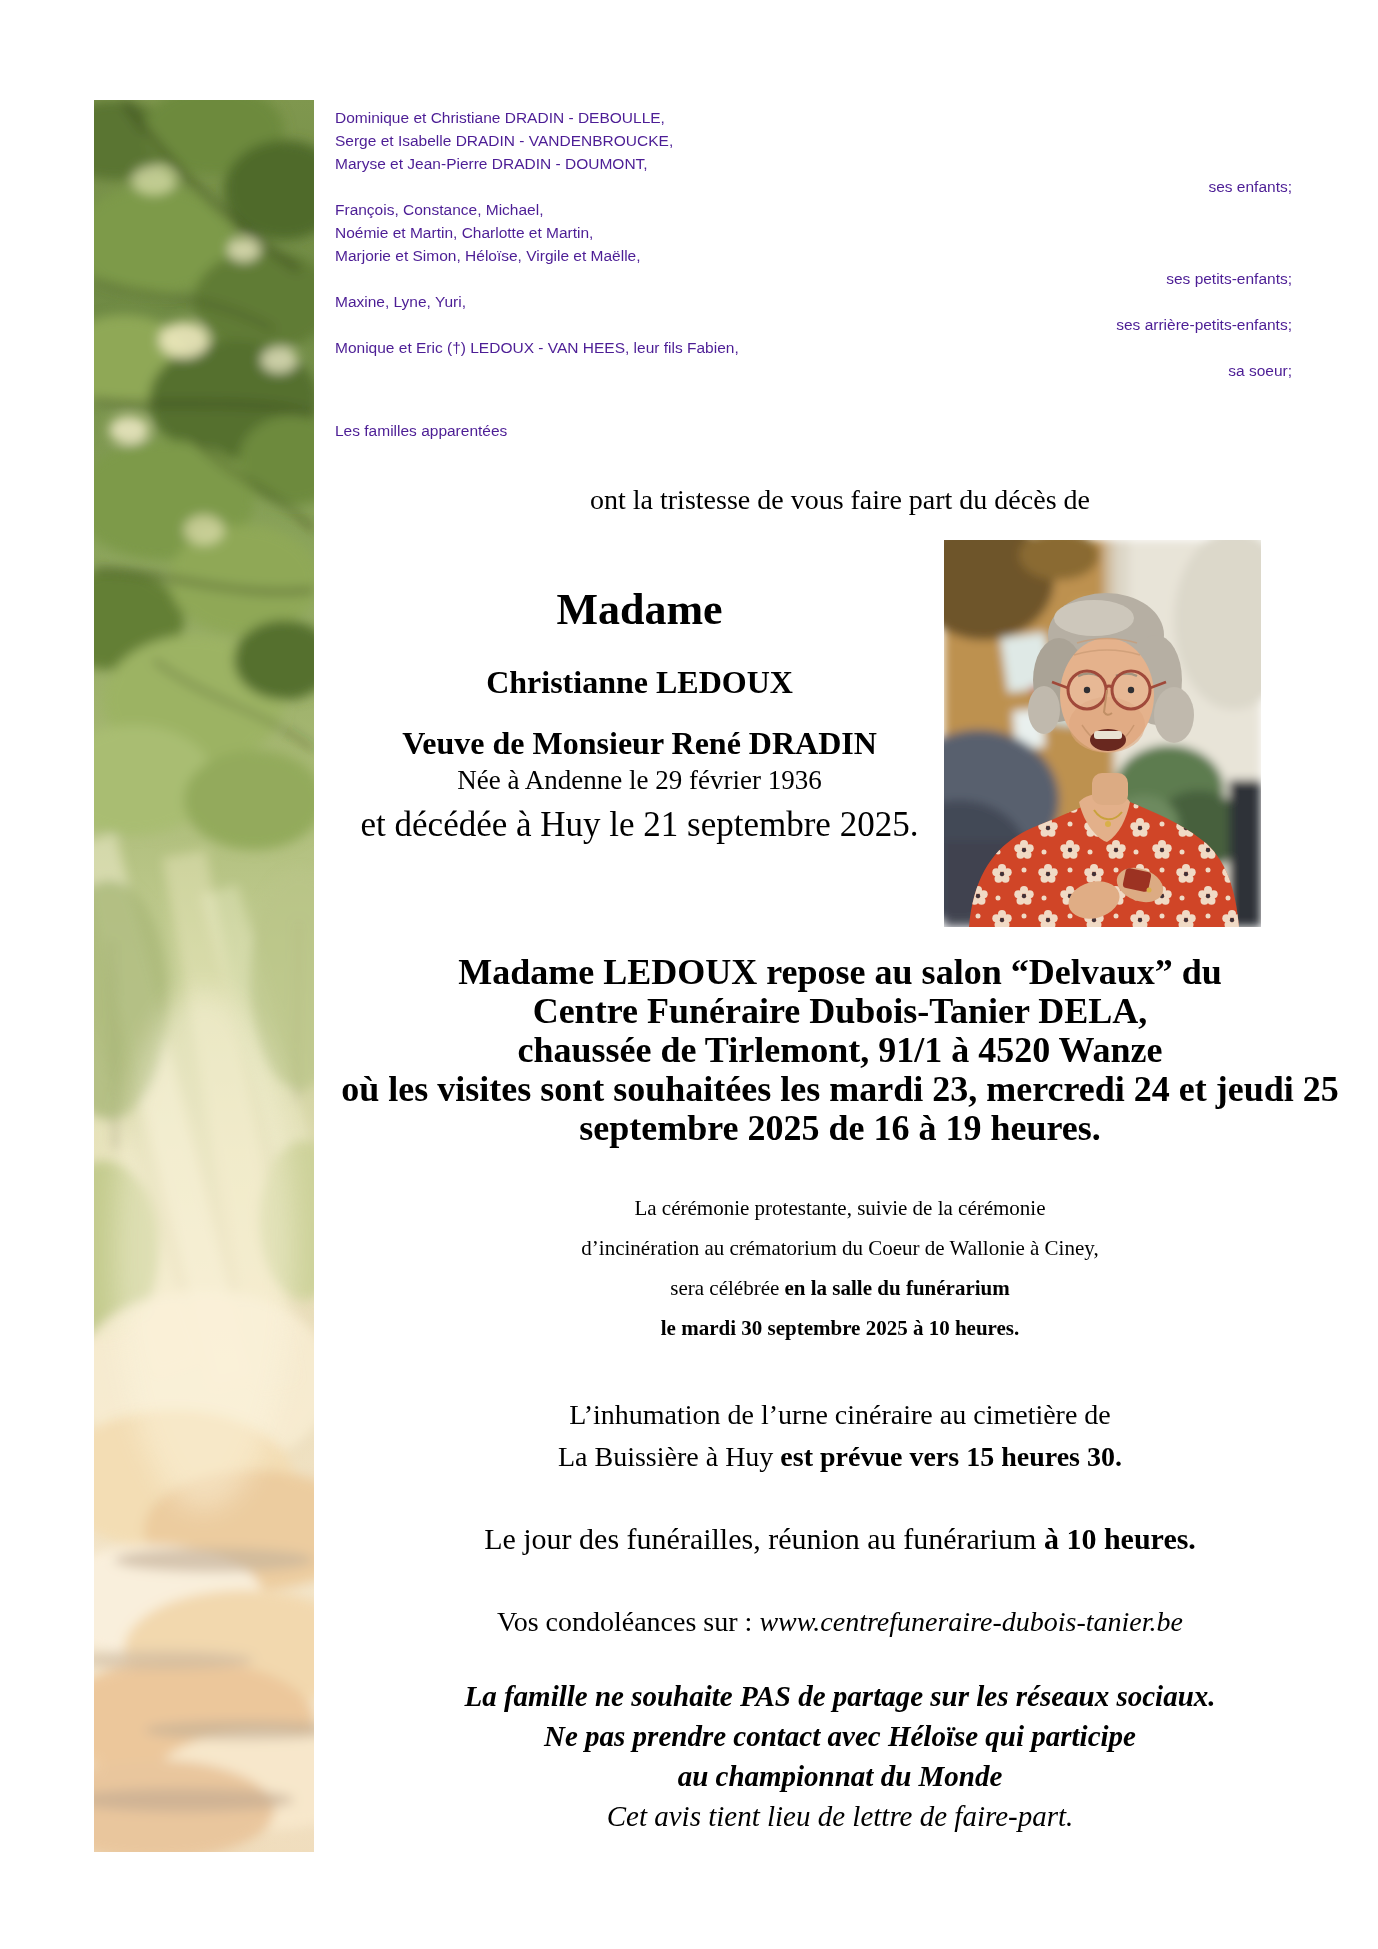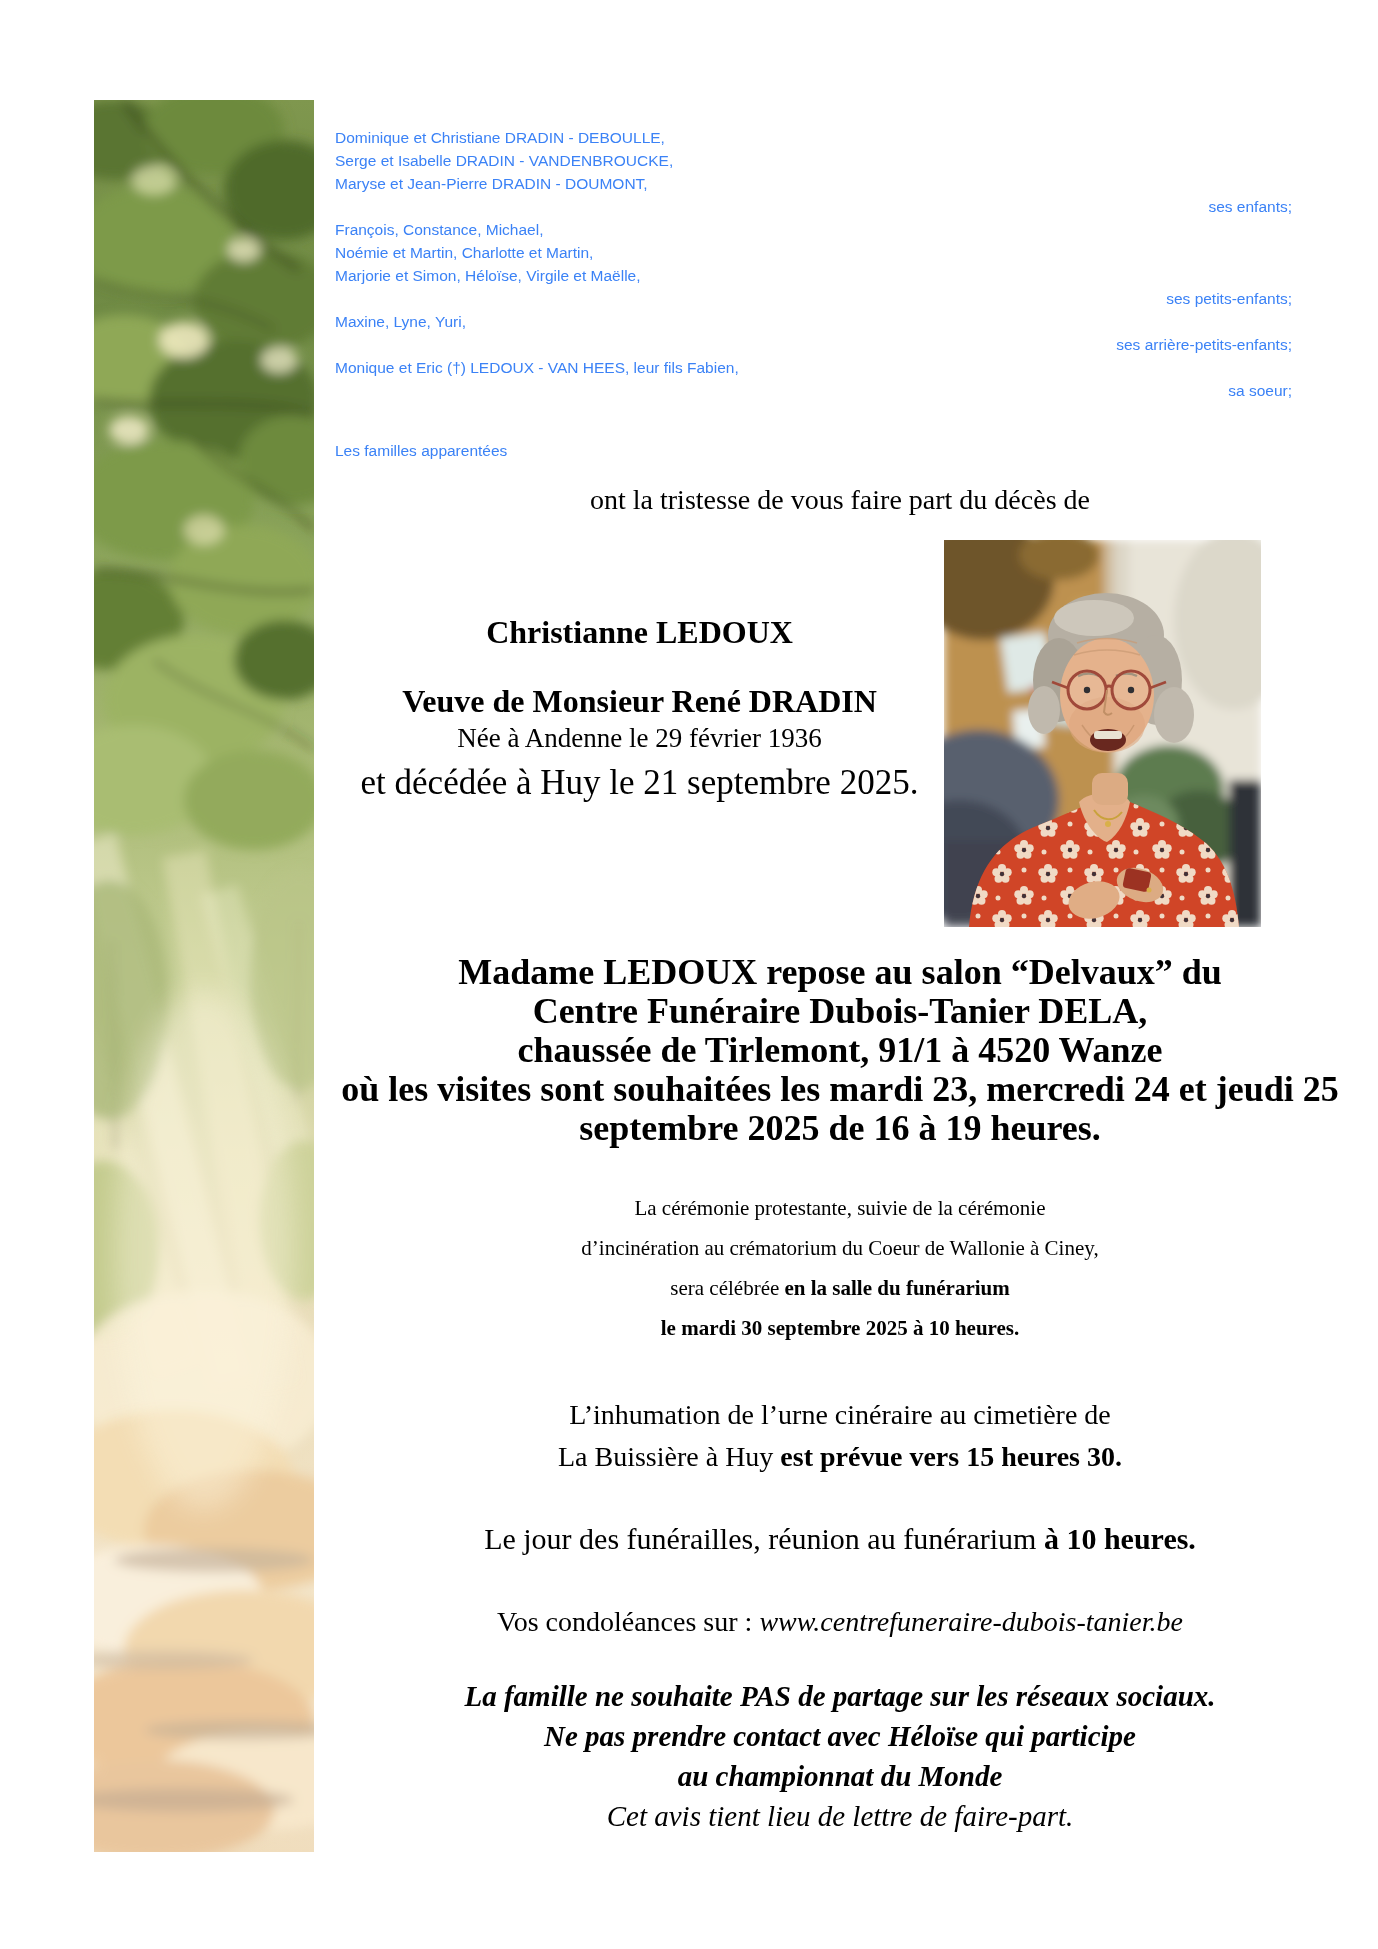--- a/index.html
+++ b/index.html
@@ -4,34 +4,34 @@
 <style>
   html,body{margin:0;padding:0;background:#ffffff}
   .page{position:relative;width:1378px;height:1949px;margin:0 auto;background:#ffffff;
         font-family:"Liberation Serif",serif;color:#000;overflow:hidden}
 
   
   .strip{position:absolute;left:94px;top:100px;width:220px;height:1752px;overflow:hidden}
   .strip svg{display:block;width:100%;height:100%}
 
   
-  .names{position:absolute;left:335px;top:126px;width:975px;
-         font-family:"Liberation Sans",sans-serif;font-size:15.5px;line-height:23px;color:#3b82f6}
+  .names{position:absolute;left:335px;top:106px;width:975px;
+         font-family:"Liberation Sans",sans-serif;font-size:15.5px;line-height:23px;color:#4c1d95}
   .nline{white-space:nowrap}
   .nline.right{text-align:right;padding-right:18px;white-space:normal}
   .fam-related{margin-top:37px}
 
   .centercol{position:absolute;left:340px;width:1000px;text-align:center}
 
   .announcement{top:482px;font-size:28px;line-height:36px}
 
   .deceased{position:absolute;left:335px;top:585px;width:609px;text-align:center}
   .dec-title{font-size:44px;font-weight:bold;line-height:50px}
   .dec-name{font-size:32px;font-weight:bold;line-height:50px;margin-top:22px;white-space:nowrap}
-  .dec-widow{font-size:32px;font-weight:bold;line-height:40px;margin-top:24px}
+  .dec-widow{font-size:32px;font-weight:bold;line-height:40px;margin-top:16px}
   .dec-birth{font-size:27px;line-height:34px;margin-top:0}
   .dec-death{font-size:35px;line-height:34px;margin-top:11px}
 
   .photo{position:absolute;left:944px;top:540px;width:317px;height:387px;overflow:hidden}
   .photo svg{display:block;width:100%;height:100%}
 
   .visitation{top:953px;font-weight:bold;font-size:36px;line-height:39px}
   .ceremony{top:1188px;font-size:21px;line-height:40px}
   .inhumation{top:1394px;font-size:28px;line-height:42px}
   .reunion{top:1520px;font-size:30px;line-height:38px}
@@ -136,20 +136,21 @@
     <div class="nline">Maxine, Lyne, Yuri,</div>
     <div class="nline right">ses arrière-petits-enfants;</div>
     <div class="nline">Monique et Eric (†)  LEDOUX - VAN HEES, leur fils Fabien,</div>
     <div class="nline right">sa soeur;</div>
     <div class="nline fam-related">Les familles apparentées</div>
   </div>
 
   <div class="centercol announcement">ont la tristesse de vous faire part du décès de</div>
 
   <div class="deceased">
+    <div class="dec-title">Madame</div>
     <div class="dec-name">Christianne LEDOUX</div>
     <div class="dec-widow">Veuve de Monsieur René DRADIN</div>
     <div class="dec-birth">Née à Andenne le 29 février 1936</div>
     <div class="dec-death">et décédée à Huy le 21 septembre 2025.</div>
   </div>
 
   <div class="photo">
     <svg viewBox="0 0 317 387" preserveAspectRatio="none" xmlns="http://www.w3.org/2000/svg">
       <defs>
         <filter id="pb" x="-30%" y="-30%" width="160%" height="160%">

